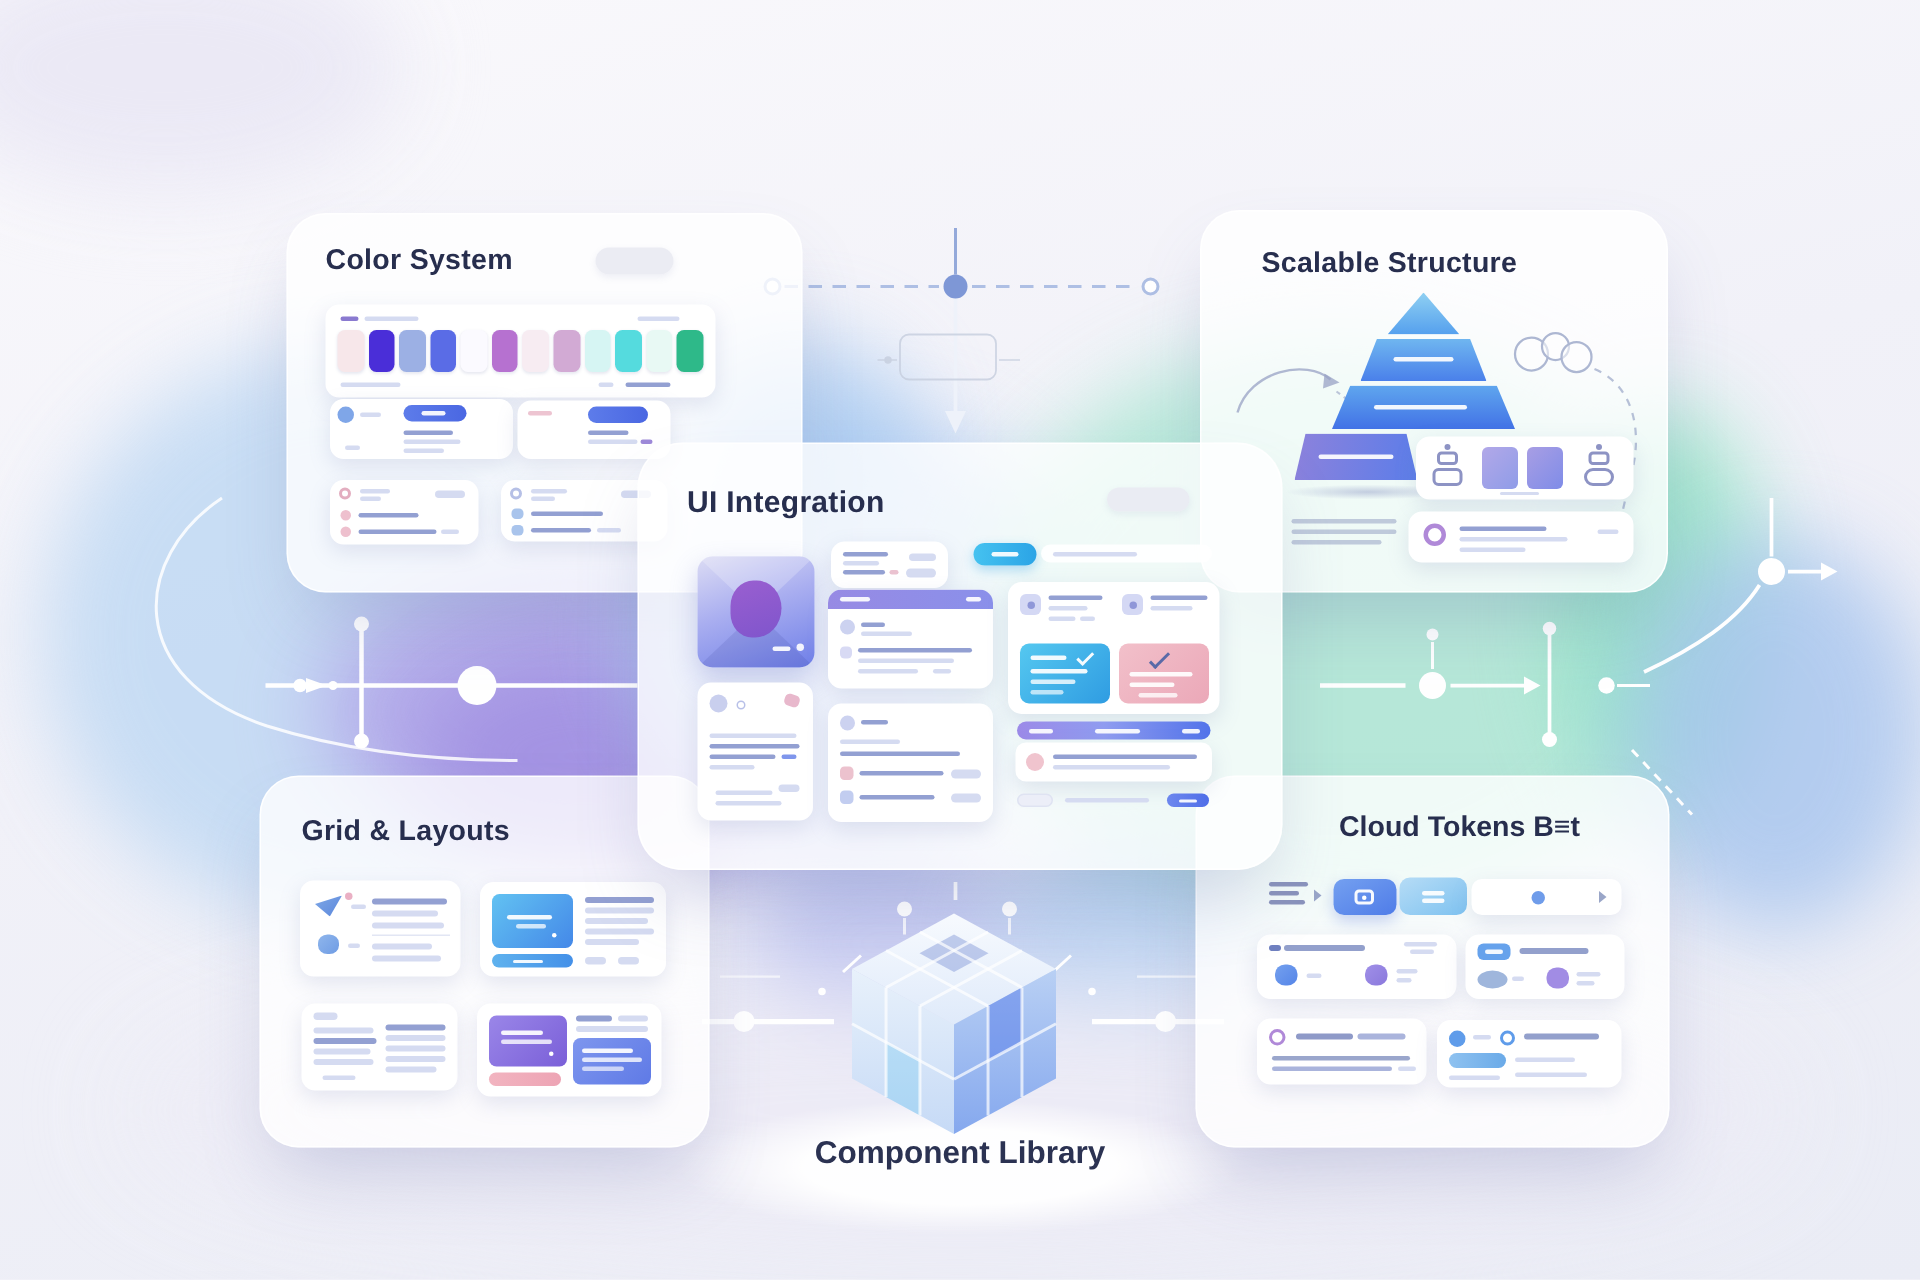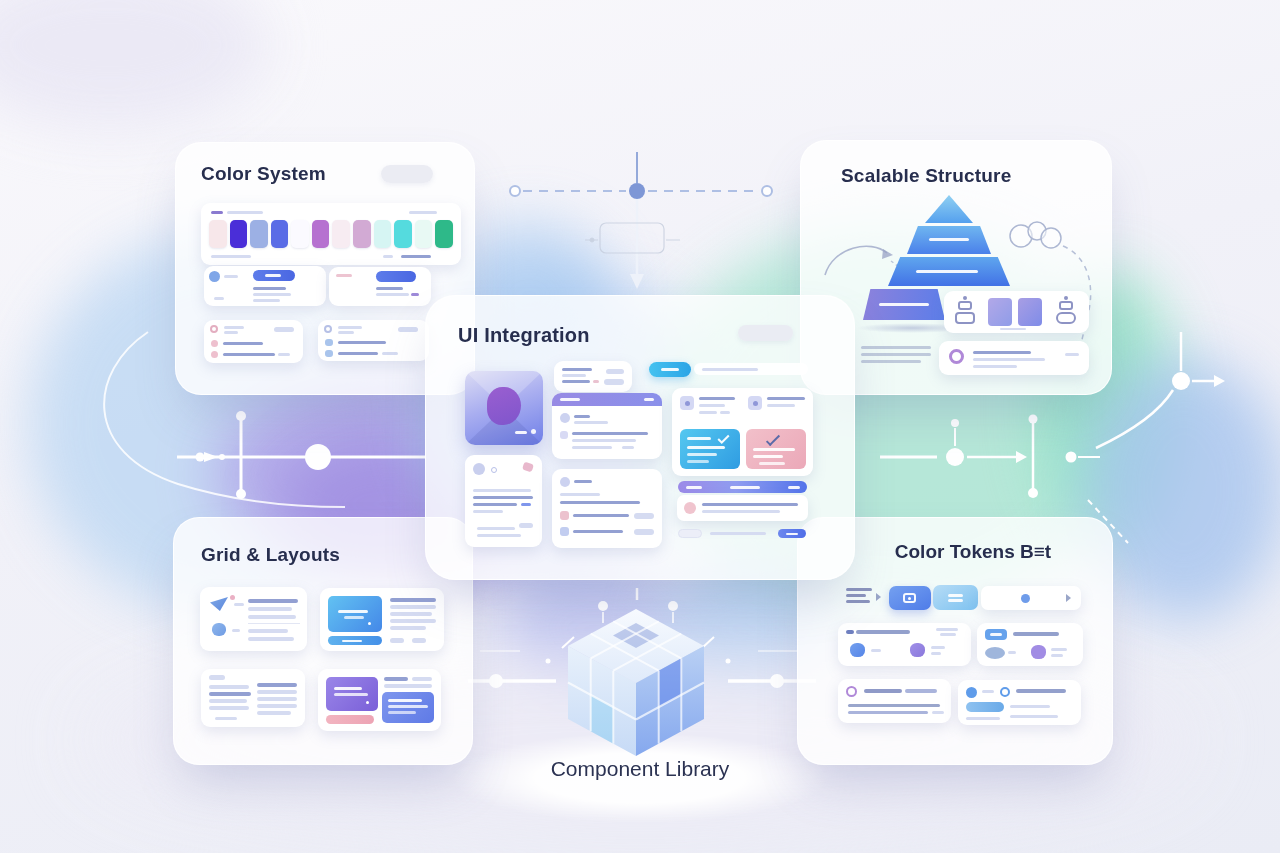--- a/index.html
+++ b/index.html
@@ -30,21 +30,21 @@
   .robot i{position:absolute;border:2px solid #8d93c4;border-radius:3px}
   .check{position:absolute;width:11px;height:6px;border-left:2.5px solid rgba(255,255,255,.95);
     border-bottom:2.5px solid rgba(255,255,255,.95);transform:rotate(-45deg)}
   .check.dk{border-color:#5a6aa8}
   .ring{position:absolute;border-radius:50%;border:2.5px solid #b089d8}
   .chev{position:absolute;width:0;height:0;border-top:4px solid transparent;border-bottom:4px solid transparent;
     border-left:5px solid #9aa6c8}
   .ellipse{position:absolute;left:452px;top:733px;width:376px;height:90px;z-index:3;
     background:radial-gradient(closest-side,rgba(255,255,255,.97) 55%,rgba(255,255,255,0) 100%)}
   .cl-label{position:absolute;top:757px;left:0;right:0;text-align:center;font-size:21px;
-    font-weight:400;color:#2b3252;z-index:6}
+    font-weight:700;color:#2b3252;z-index:6}
   .tokens-title{position:absolute;top:23px;left:0;right:0;text-align:center;padding-left:36px;
     font-size:19px;font-weight:700;color:#272e4e}
 </style>
 </head>
 <body>
 
 <div class="stage">
 
   <div class="cloud" style="left:-50px;top:-40px;width:320px;height:170px;background:#eae8f5;opacity:.9"></div>
   <div class="cloud" style="left:28px;top:232px;width:392px;height:382px;background:#bcd7f3;opacity:.78"></div>
@@ -121,21 +121,21 @@
     </g>
     <g stroke="#c6cede" fill="none" opacity=".8">
       <rect x="600" y="223" width="64" height="30" rx="6" stroke-width="1.2"></rect>
       <line x1="585" y1="240" x2="598" y2="240"></line>
       <line x1="666" y1="240" x2="680" y2="240"></line>
       <circle cx="592" cy="240" r="2" fill="#c6cede"></circle>
     </g>
   </svg>
 
 
-  <div class="card" style="left:175px;top:142px;width:300px;height:253px">
+  <div class="card" style="left:191px;top:142px;width:344px;height:253px">
     <div class="ct" style="left:25px;top:20px">Color System</div>
     <div class="ghost" style="left:205px;top:22px;width:52px;height:18px"></div>
 
     <div class="mini" style="left:25px;top:60px;width:260px;height:62px">
       <div class="ln" style="left:10px;top:8px;width:12px;height:3px;background:#8a7ad0"></div>
       <div class="ln l" style="left:26px;top:8px;width:36px;height:3px"></div>
       <div class="ln l" style="left:208px;top:8px;width:28px;height:3px"></div>
       <div class="swrow">
           <span class="sw" style="background: rgb(247, 231, 234);"></span>
           <span class="sw" style="background: rgb(74, 46, 216);"></span>
@@ -320,21 +320,21 @@
       <div class="ln l" style="left:66px;top:15px;width:48px;height:3.5px"></div>
       <div class="sq" style="left:64px;top:23px;width:52px;height:31px;border-radius:5px;background:linear-gradient(135deg,#7e96ee,#5f7ae6)">
         <div class="ln w" style="left:6px;top:7px;width:34px;height:2.5px"></div>
         <div class="ln w" style="left:6px;top:13px;width:40px;height:2.5px;opacity:.85"></div>
         <div class="ln w" style="left:6px;top:19px;width:28px;height:2.5px;opacity:.7"></div>
       </div>
     </div>
   </div>
 
   <div class="card" style="left:797px;top:517px;width:316px;height:248px">
-    <div class="tokens-title">Color Tokens B≡t</div>
+    <div class="tokens-title">Cloud Tokens B≡t</div>
 
     <div style="position:absolute;left:48px;top:70px;width:38px;height:20px">
       <div class="ln" style="left:0;top:0;width:26px;height:2.5px;background:#8a93bc"></div>
       <div class="ln" style="left:0;top:6px;width:20px;height:2.5px;background:#8a93bc"></div>
       <div class="ln" style="left:0;top:12px;width:24px;height:2.5px;background:#8a93bc"></div>
       <div class="chev" style="left:30px;top:5px"></div>
     </div>
 
     <div class="sq" style="left:91px;top:68px;width:42px;height:24px;border-radius:7px;background:linear-gradient(150deg,#74a0f0,#4f7ce8);box-shadow:0 4px 10px rgba(80,110,220,.3)">
       <div style="position:absolute;left:14px;top:7px;width:13px;height:10px;border:2px solid rgba(255,255,255,.95);border-radius:3px"></div>

